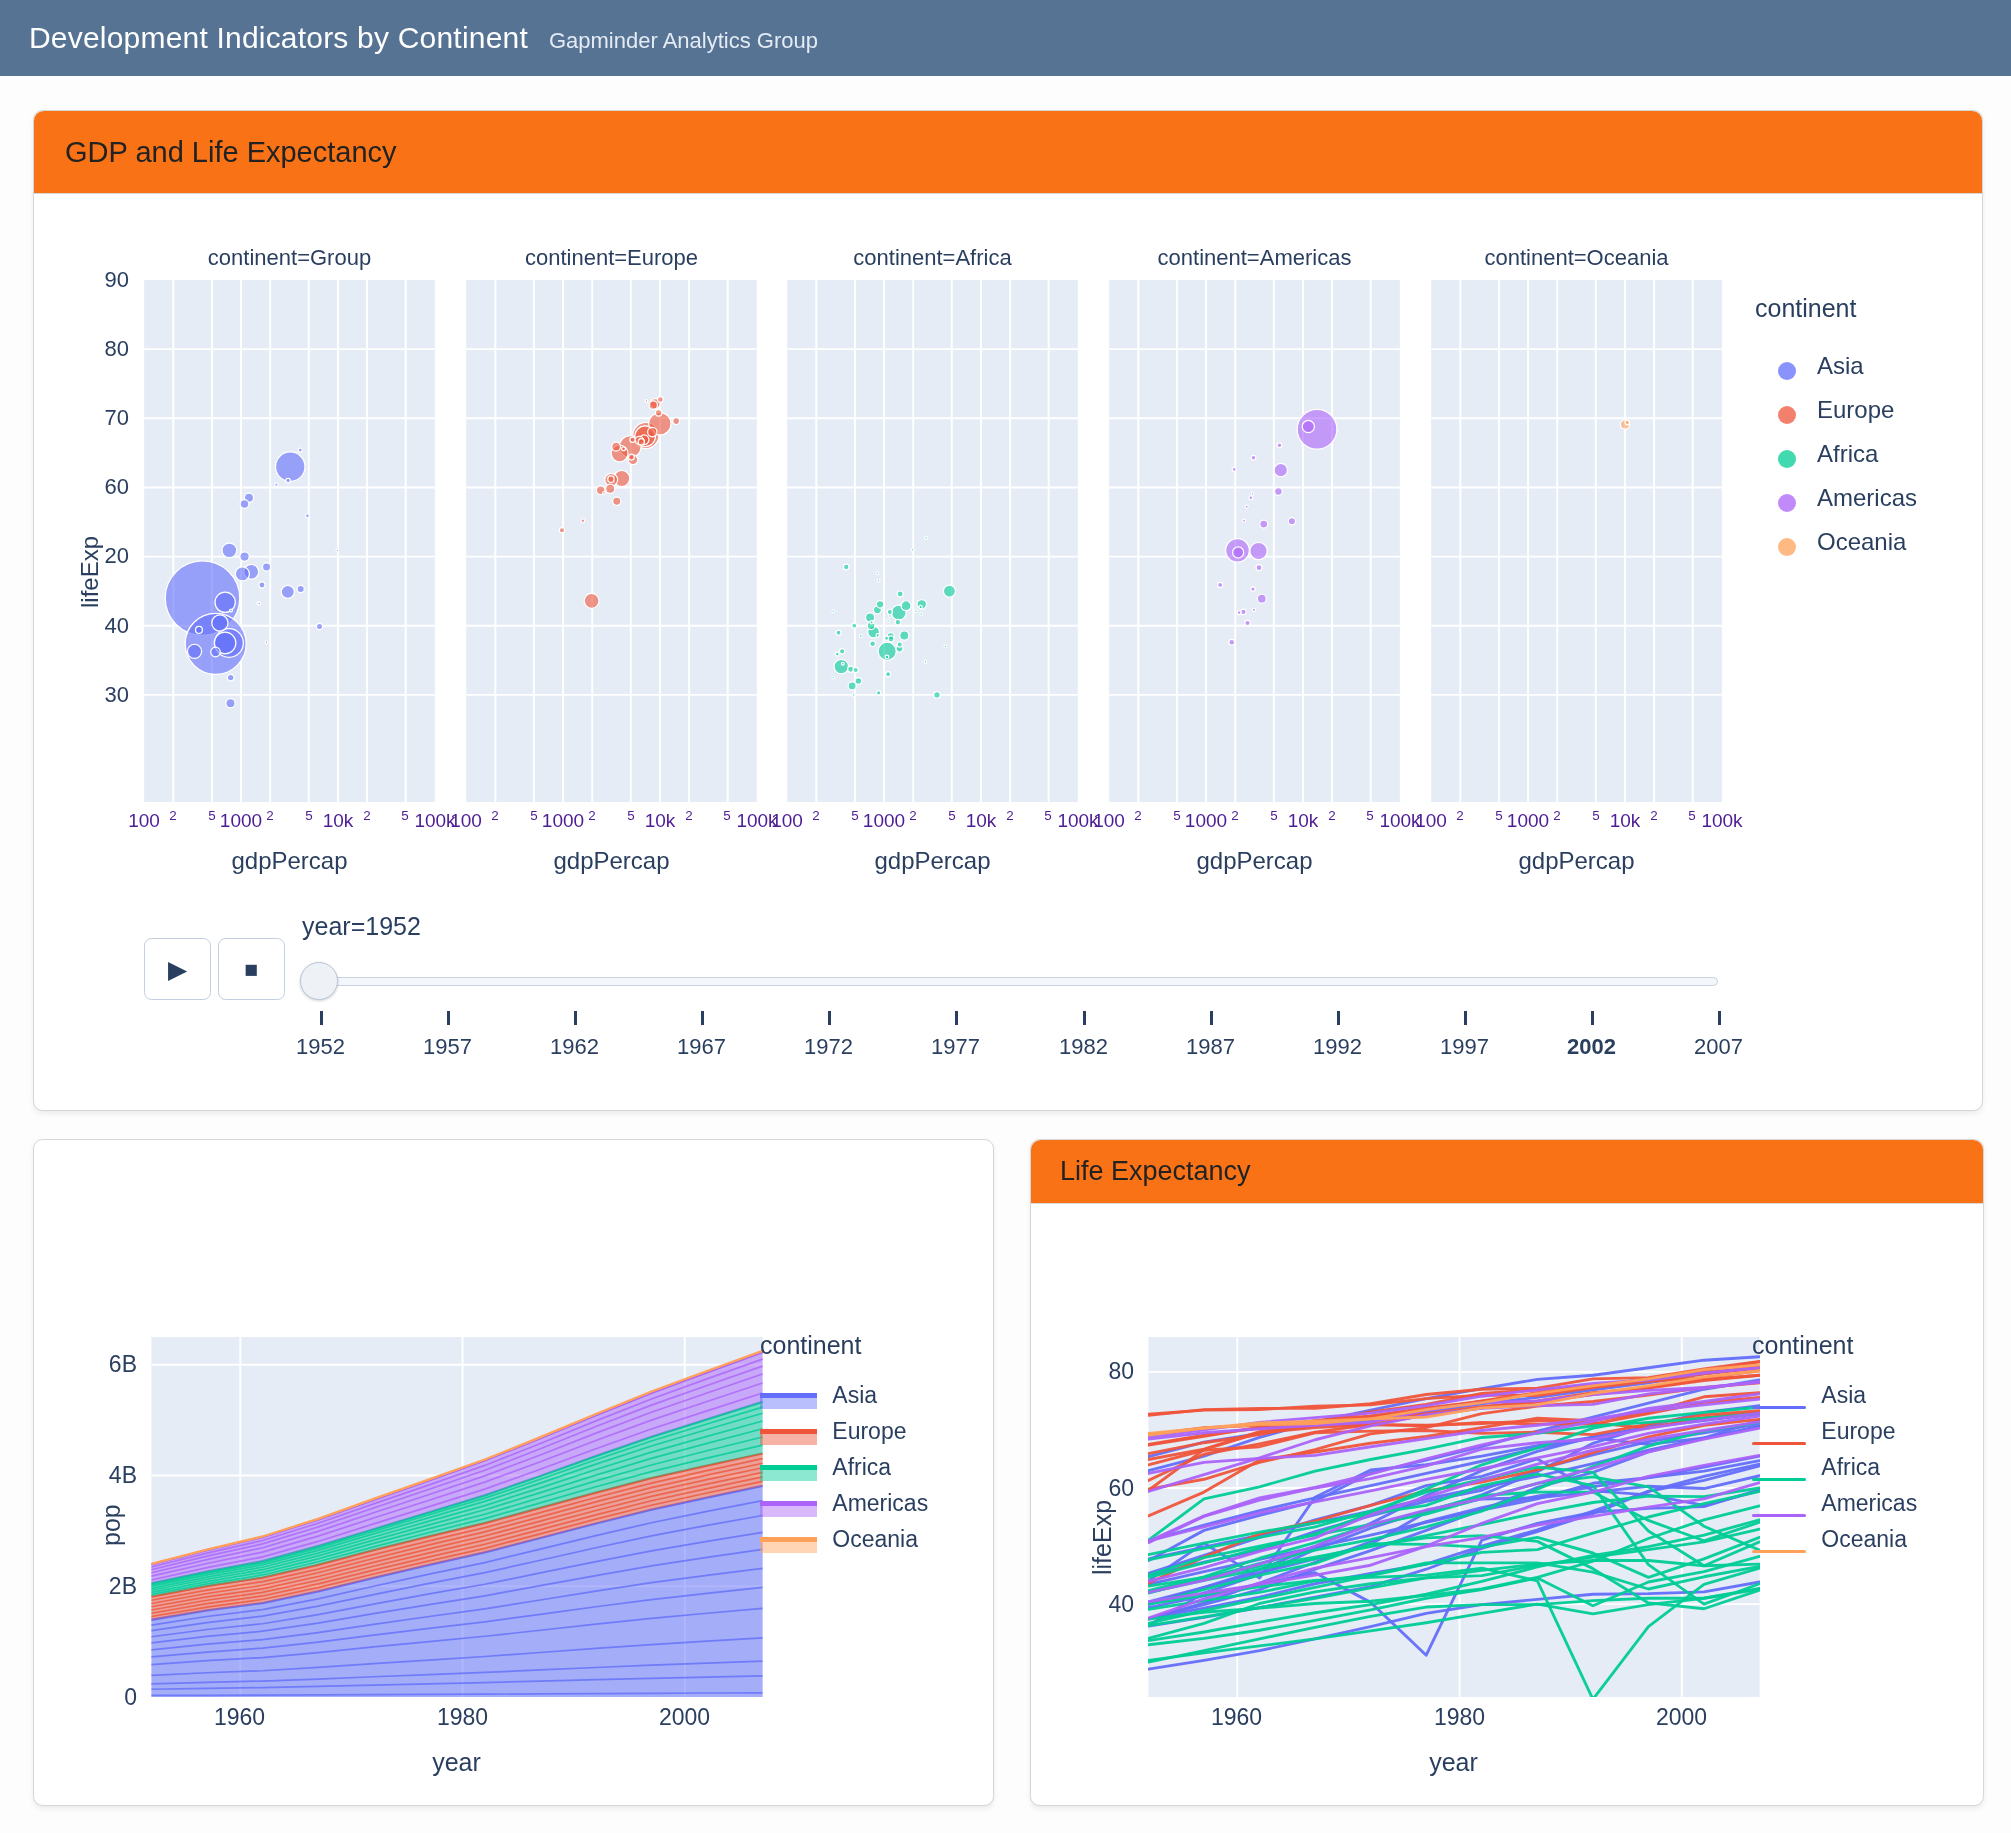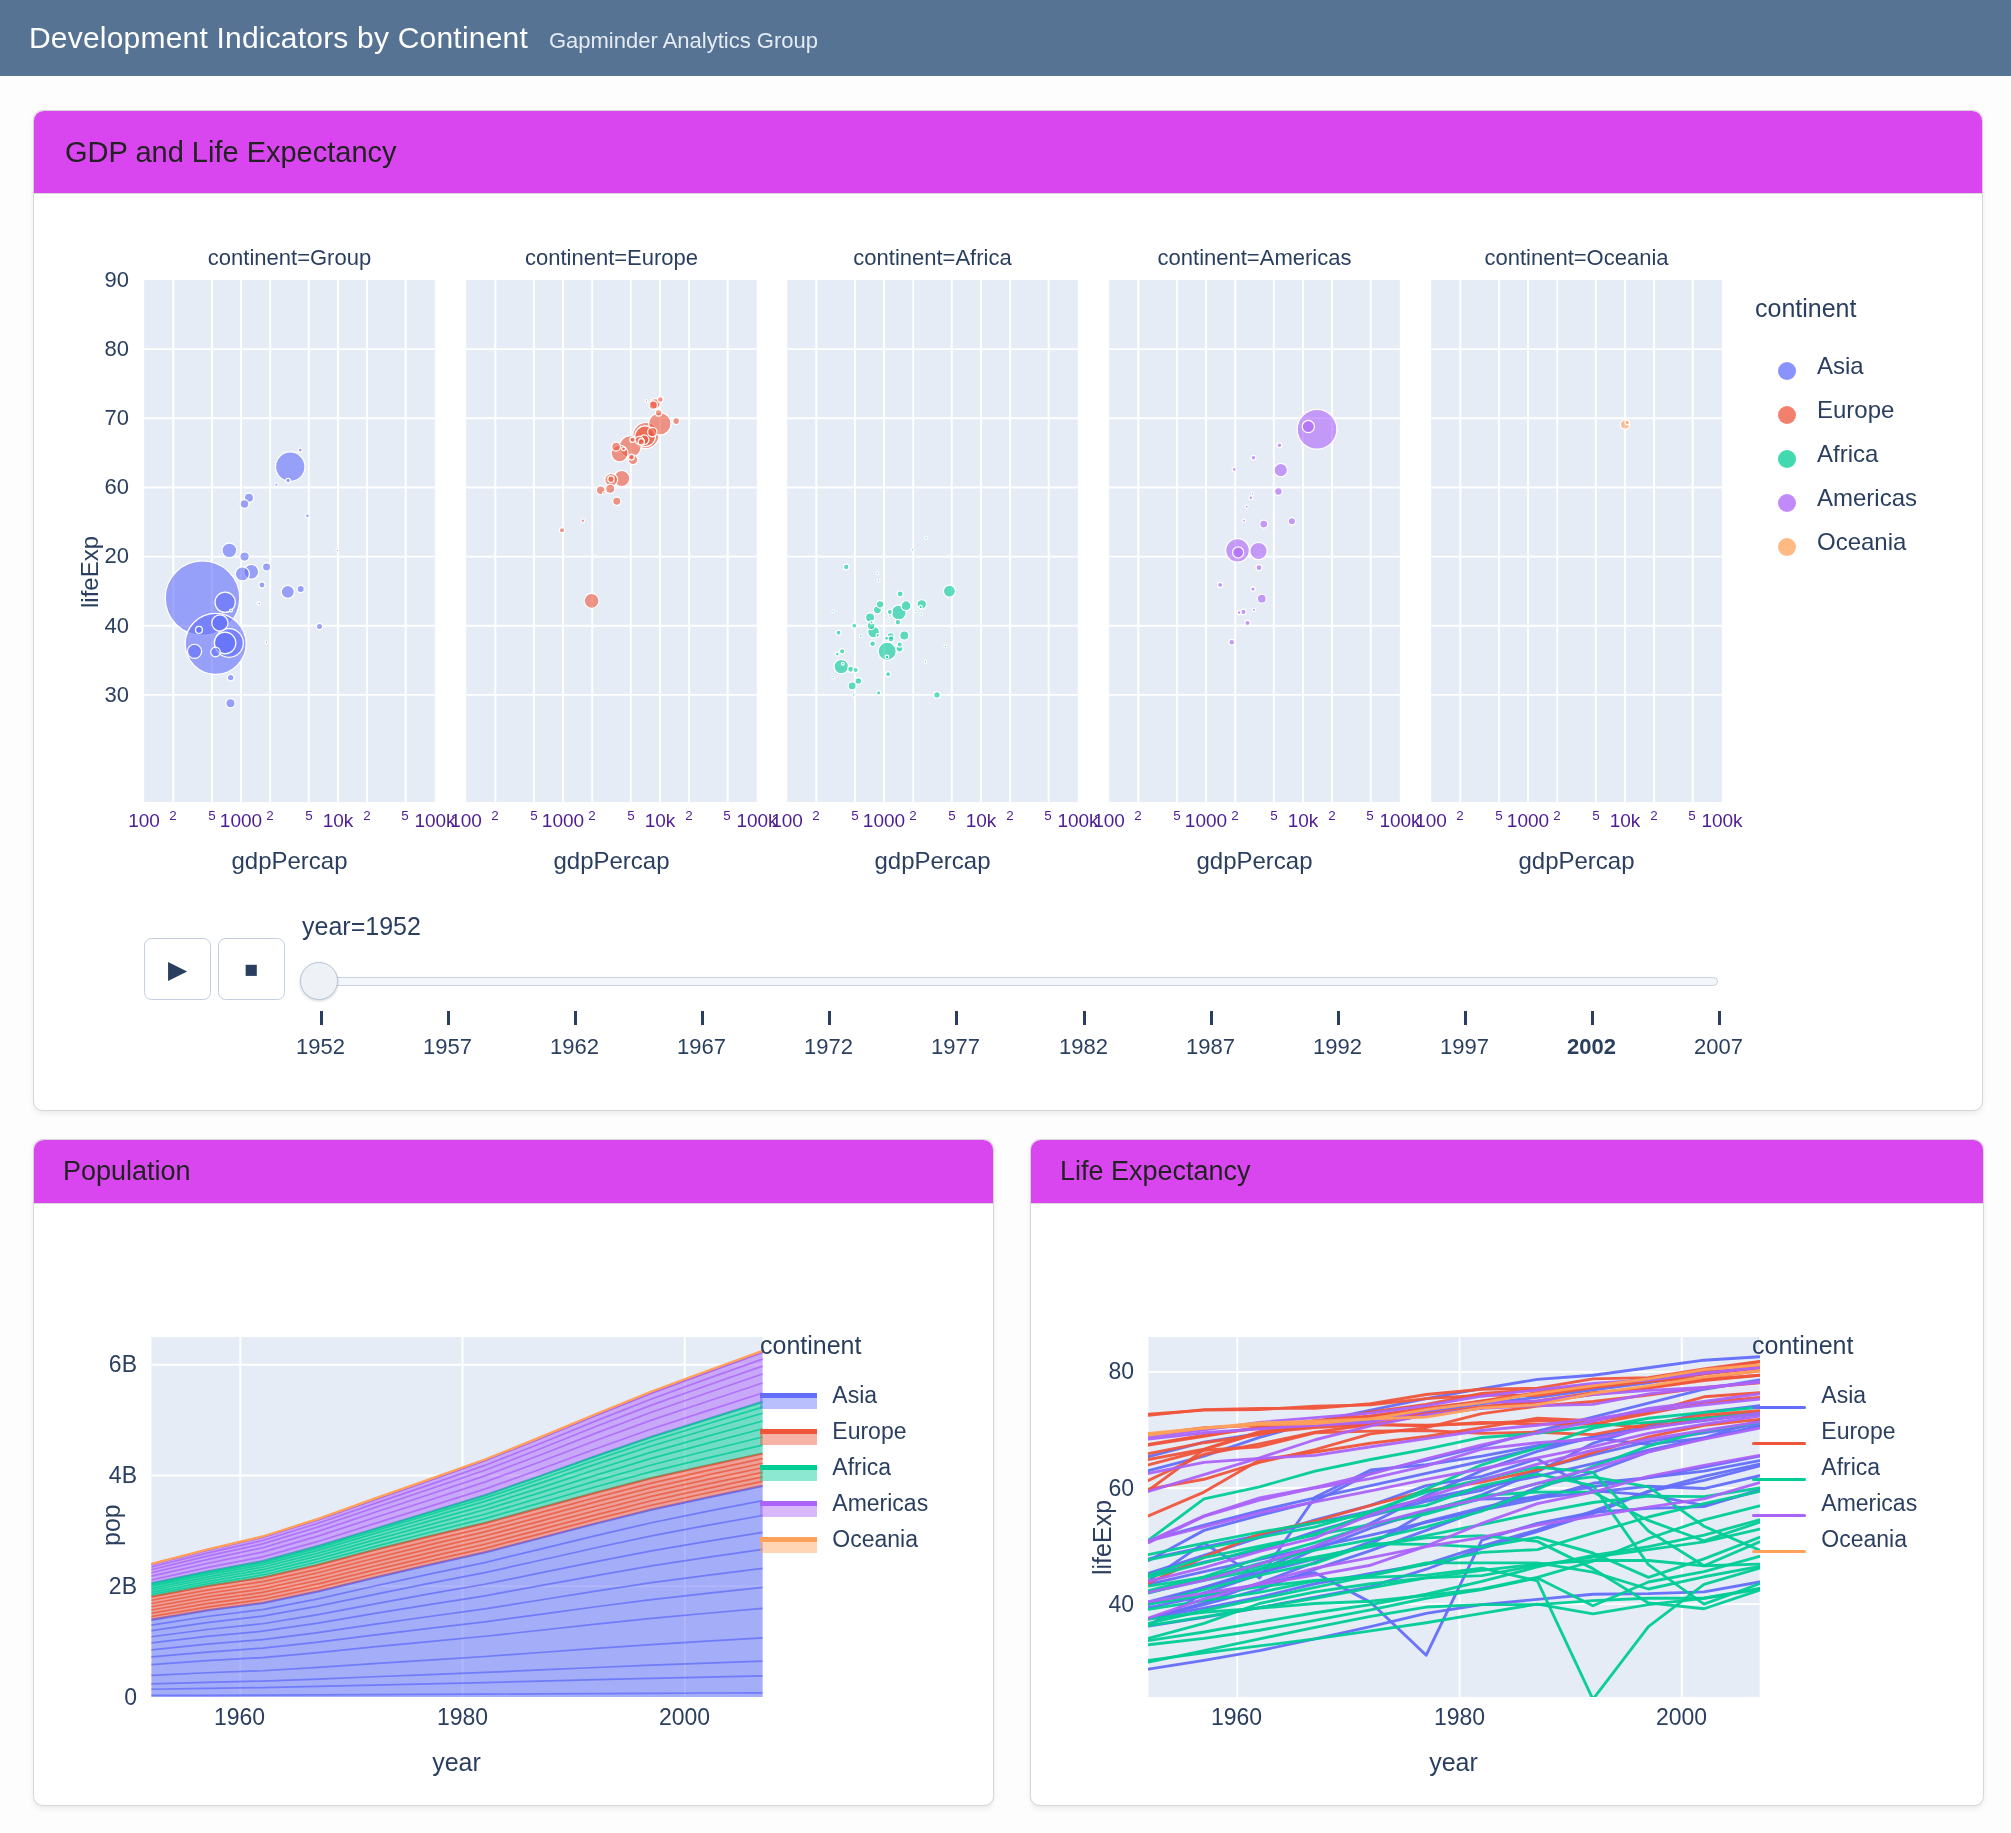--- a/index.html
+++ b/index.html
@@ -4,21 +4,21 @@
 <style>
   html,body{margin:0;padding:0;}
   body{width:2011px;height:1833px;position:relative;background:#fdfdfd;
        font-family:"Liberation Sans","DejaVu Sans",sans-serif;overflow:hidden;}
   .appbar{position:absolute;left:0;top:0;width:2011px;height:76px;background:#567394;
           display:flex;align-items:center;}
   .appbar .title{color:#ffffff;font-size:30px;font-weight:500;margin-left:29px;letter-spacing:0.2px;}
   .appbar .subtitle{color:#e4ebf4;font-size:22px;margin-left:21px;margin-top:5.7px;}
   .card{position:absolute;background:#ffffff;border:1px solid #d6d6d6;border-radius:9.6px;
         box-shadow:0 2.9px 4.8px rgba(0,0,0,.07);}
-  .card-header{position:absolute;left:0;top:0;right:0;background:#d946ef;
+  .card-header{position:absolute;left:0;top:0;right:0;background:#f97316;
                border-bottom:1.9px solid #d9d9d9;border-radius:9.6px 9.6px 0 0;
                display:flex;align-items:center;}
   .card-title{font-size:29px;color:#222;margin-left:31px;}
   .facet-title{position:absolute;text-align:center;font-size:22px;color:#2a3f5f;}
   .panel{position:absolute;}
   .ytick{position:absolute;text-align:right;font-size:22px;color:#2a3f5f;}
   .xtickrow{position:absolute;height:29px;}
   .xtickrow span{position:absolute;transform:translateX(-50%);color:#4c1d95;white-space:nowrap;}
   .xtickrow .M{font-size:19px;top:3.8px;}
   .xtickrow .m{font-size:13.4px;top:1.9px;}
@@ -425,23 +425,20 @@
     <div class="sticklbl" style="left: 1304px; top: 923px;">1992</div>
     <div class="stick" style="left: 1430px; top: 900px;"></div>
     <div class="sticklbl" style="left: 1431px; top: 923px;">1997</div>
     <div class="stick" style="left: 1557px; top: 900px;"></div>
     <div class="sticklbl" style="left: 1558px; top: 923px; font-weight: bold;">2002</div>
     <div class="stick" style="left: 1684px; top: 900px;"></div>
     <div class="sticklbl" style="left: 1685px; top: 923px;">2007</div>
   </div>
 
 <div class="card" id="card-pop" style="left:33px;top:1139px;width:959px;height:665px;">
-  <div class="card-header" style="height:63px;">
-    <div class="card-title" style="font-size:27px;margin-left:29px;">Population</div>
-  </div>
   <div class="ylab" style="left:63px;top:406px;font-size:25px;">pop</div>
   <div id="pop-plot" class="panel" style="left:117px;top:197px;">
       <svg width="612" height="360" viewBox="0 0 640 377">
         <rect x="0" y="0" width="640" height="377" fill="#E5ECF6"></rect>
         <line x1="93.0909090909091" y1="0" x2="93.0909090909091" y2="377" stroke="#fff" stroke-width="2"></line>
         <line x1="325.81818181818176" y1="0" x2="325.81818181818176" y2="377" stroke="#fff" stroke-width="2"></line>
         <line x1="558.5454545454545" y1="0" x2="558.5454545454545" y2="377" stroke="#fff" stroke-width="2"></line>
         <line x1="0" y1="261" x2="640" y2="261" stroke="#fff" stroke-width="2"></line>
         <line x1="0" y1="145" x2="640" y2="145" stroke="#fff" stroke-width="2"></line>
         <line x1="0" y1="29" x2="640" y2="29" stroke="#fff" stroke-width="2"></line>

